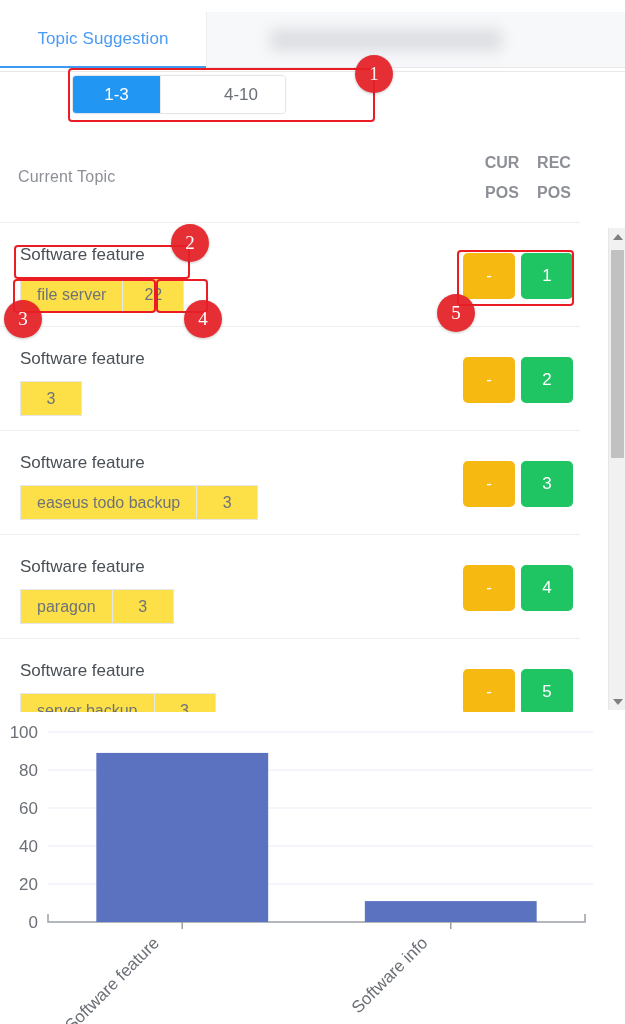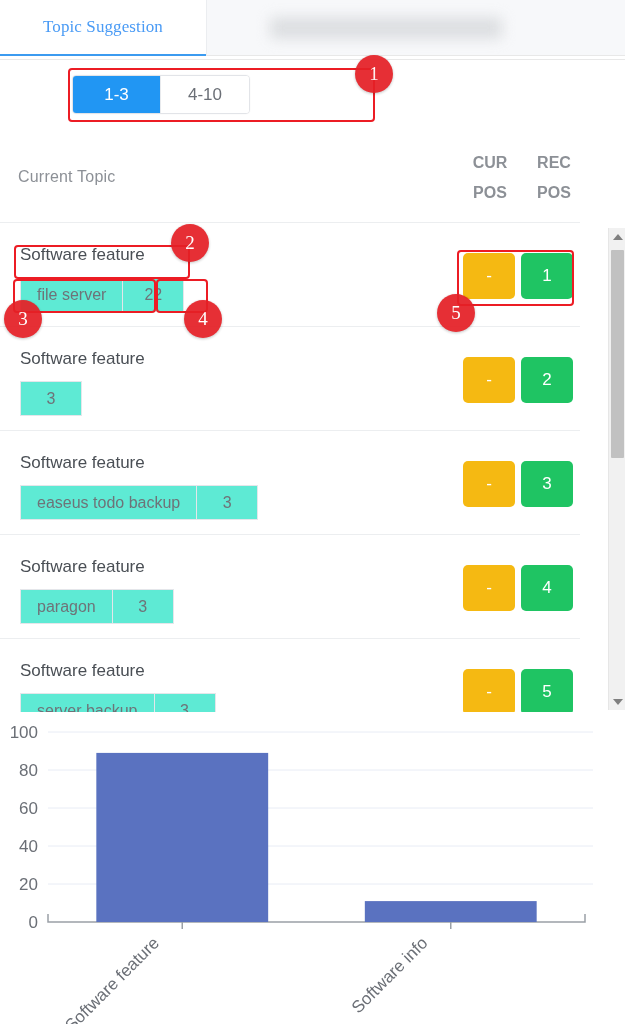--- a/index.html
+++ b/index.html
@@ -12,25 +12,24 @@
     height: 1024px;
     position: relative;
     overflow: hidden;
     font-family: "Liberation Sans", sans-serif;
     -webkit-font-smoothing: antialiased;
   }
 
   
   .tabbar {
     position: absolute;
-    left: 0; top: 0;
+    left: 0; top: 12px;
     width: 625px; height: 60px;
     border-bottom: 1px solid #e8e8e8;
     box-sizing: border-box;
-    font-family: Liberation Serif, serif;
   }
   .tab {
     position: absolute;
     top: 0;
     height: 56px;
     box-sizing: border-box;
     display: flex;
     align-items: center;
     justify-content: center;
   }
@@ -65,20 +64,21 @@
   
   .seg-wrap {
     position: absolute;
     left: 72px; top: 75px;
     display: flex;
     border: 1px solid #e2e4e8;
     border-radius: 4px;
     overflow: hidden;
     background: #fff;
     box-shadow: 0 0 0 1px rgba(0,0,0,0.01);
+    gap: 36px;
   }
   .seg-btn {
     height: 37px;
     min-width: 88px;
     display: flex;
     align-items: center;
     justify-content: center;
     font-size: 17px;
     color: #6b6f76;
     background: #ffffff;
@@ -99,21 +99,20 @@
     left: 18px; top: 168px;
     font-size: 16px;
     font-weight: normal;
     color: #8c9096;
     letter-spacing: .2px;
   }
   .col-head-right {
     position: absolute;
     right: 45px; top: 148px;
     display: flex;
-    gap: 12px;
   }
   .col-head-right .ch {
     width: 52px;
     text-align: center;
     font-size: 16px;
     font-weight: bold;
     color: #8c9096;
     line-height: 30px;
   }
 
@@ -142,21 +141,21 @@
     left: 20px; top: 22px;
     font-size: 17px;
     color: #4a4f55;
   }
   .chip {
     position: absolute;
     left: 20px; top: 54px;
     display: flex;
     border: 1px solid #e4e6ea;
     border-radius: 0;
-    background: #5eead4;
+    background: #fde047;
     overflow: hidden;
     height: 33px;
   }
   .chip-kw {
     display: flex;
     align-items: center;
     justify-content: center;
     padding: 0 16px;
     font-size: 16px;
     color: #6e7378;

